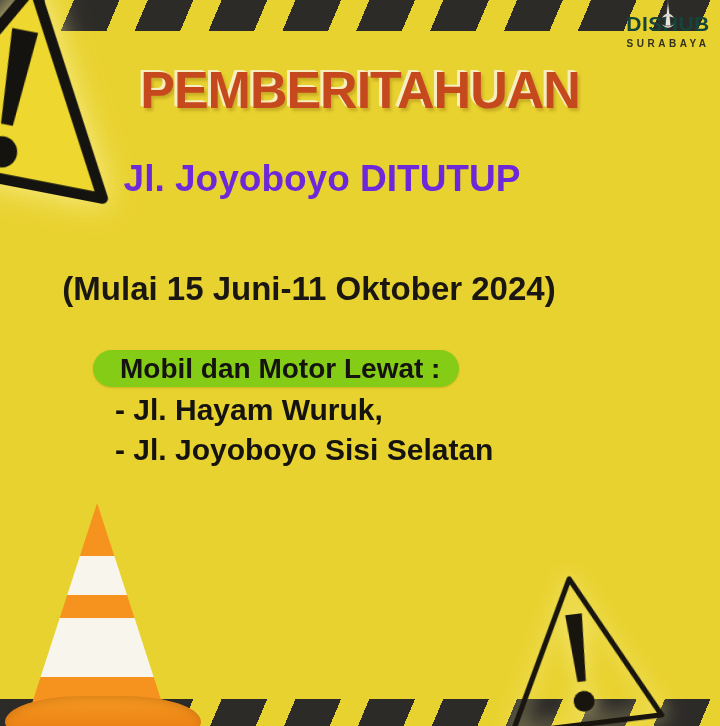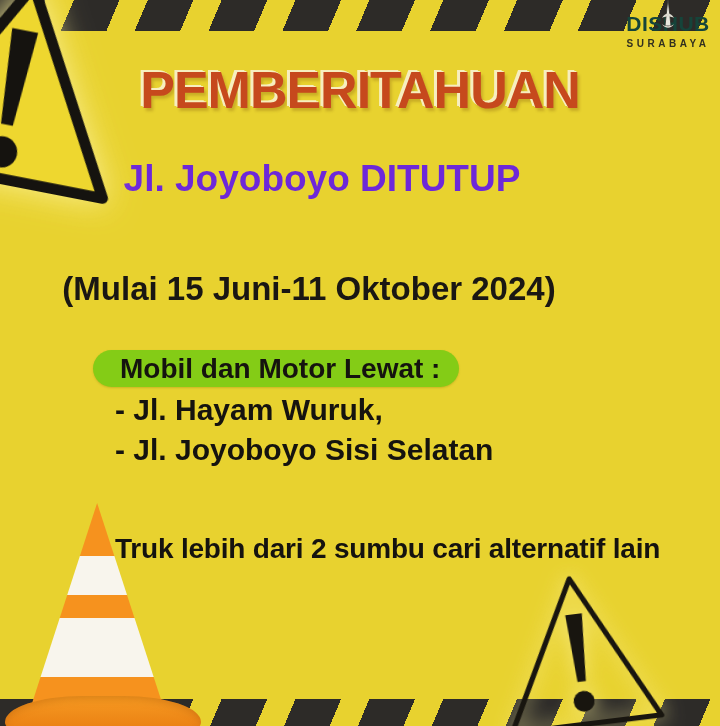--- a/index.html
+++ b/index.html
@@ -117,21 +117,20 @@
 
   <div class="pill">
     <span>Mobil dan Motor Lewat :</span>
   </div>
 
   <div class="routes">
     <div class="route">- Jl. Hayam Wuruk,</div>
     <div class="route">- Jl. Joyoboyo Sisi Selatan</div>
   </div>
 
-  <div class="truck">Truk lebih dari 2 sumbu cari alternatif lain</div>
 
   <div class="cone">
     <div class="cone-body"></div>
     <div class="cone-base"></div>
   </div>
 
   <div class="tri tri-bottom-right">
     <svg viewBox="0 0 160 155">
       <path d="M80,8 L152,148 L8,148 Z" fill="none" stroke="#18150f" stroke-width="5" stroke-linejoin="round"></path>
       <g fill="#18150f">

